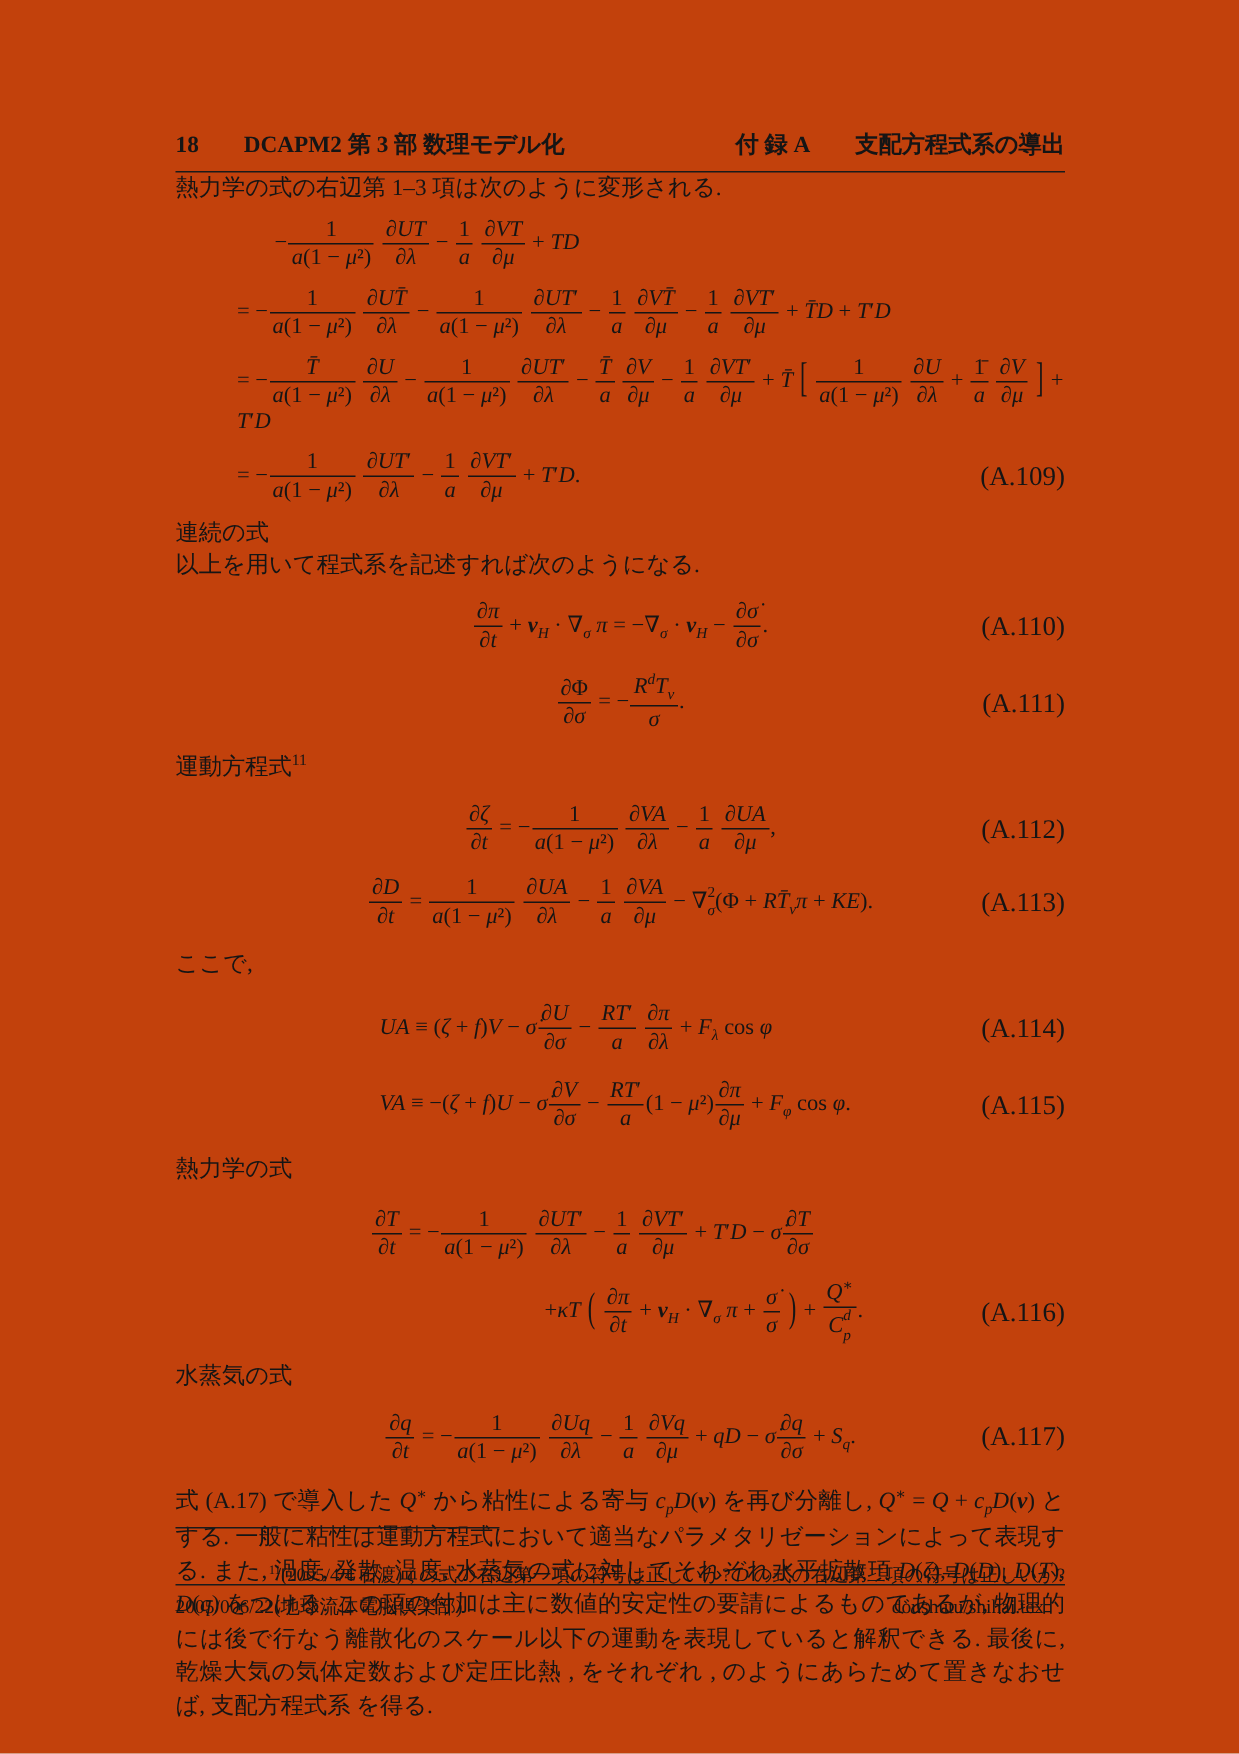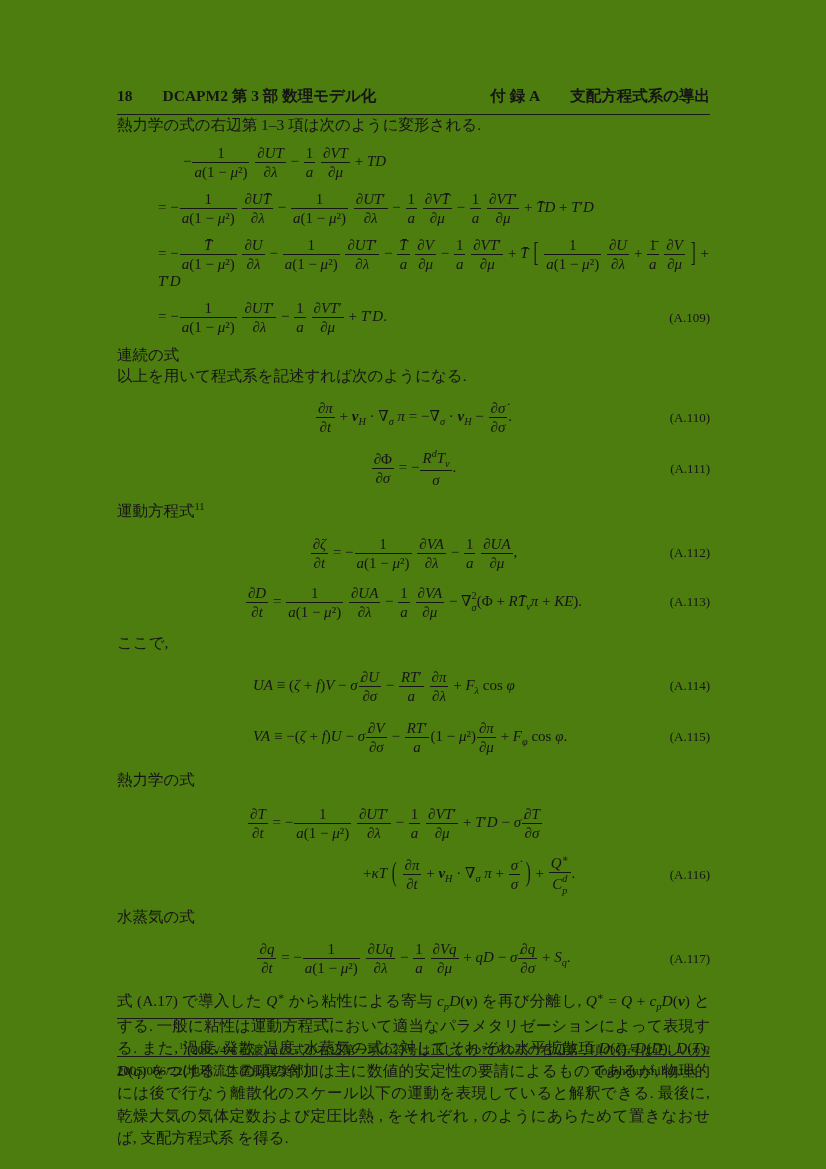--- a/index.html
+++ b/index.html
@@ -1,37 +1,37 @@
 <!DOCTYPE html>
 <html><head>
 <meta charset="utf-8">
 <style>
   html, body { margin: 0; padding: 0; background: #e8e8e8; }
   .page {
     width: 826px; height: 1169px; box-sizing: border-box;
-    margin: 0 auto; background: #4d7c0f; color: #151515;
+    margin: 0 auto; background: #c2410c; color: #151515;
     padding: 86px 116px 0 117px; position: relative;
     font-family: "Liberation Serif", "DejaVu Serif", serif;
     font-size: 15.5px; overflow: hidden;
   }
   
   .header { display: flex; align-items: baseline; font-weight: bold;
             border-bottom: 1px solid #1a1a1a; padding-bottom: 7px; }
   .hdr-page { margin-right: 30px; }
   .hdr-right { margin-left: auto; }
   .hdr-appendix { margin-right: 26px; font-family: Liberation Serif, serif; }
   
   .para { margin: 0; }
   .intro { }
   .sect { margin-top: 9px; }
   .closing { text-align: justify; line-height: 1.45; margin-top: 6px; }
   
   .eq { position: relative; font-size: 15px; line-height: 1.15; }
   .eq-label { position: absolute; right: 0; top: 50%; transform: translateY(-50%);
-              font-size: 13px; font-style: normal; }
+              font-size: 18px; font-style: normal; }
   .eq.center { text-align: center; margin: 12px 0; }
   .eq.defs { margin: 14px 0 14px 136px; }
   #eq109 .r1 { margin: 8px 0 4px 66px; }
   #eq109 .r  { margin: 9px 0 9px 41px; }
   #eq116 .r1 { margin: 14px 0 0 130px; }
   #eq116 .r2 { margin: 11px 0 10px 246px; }
   
   .mit { font-style: italic; }
   .mrm, .mrm .mit { font-style: normal; text-align: right; }
   .mbf { font-weight: bold; }

